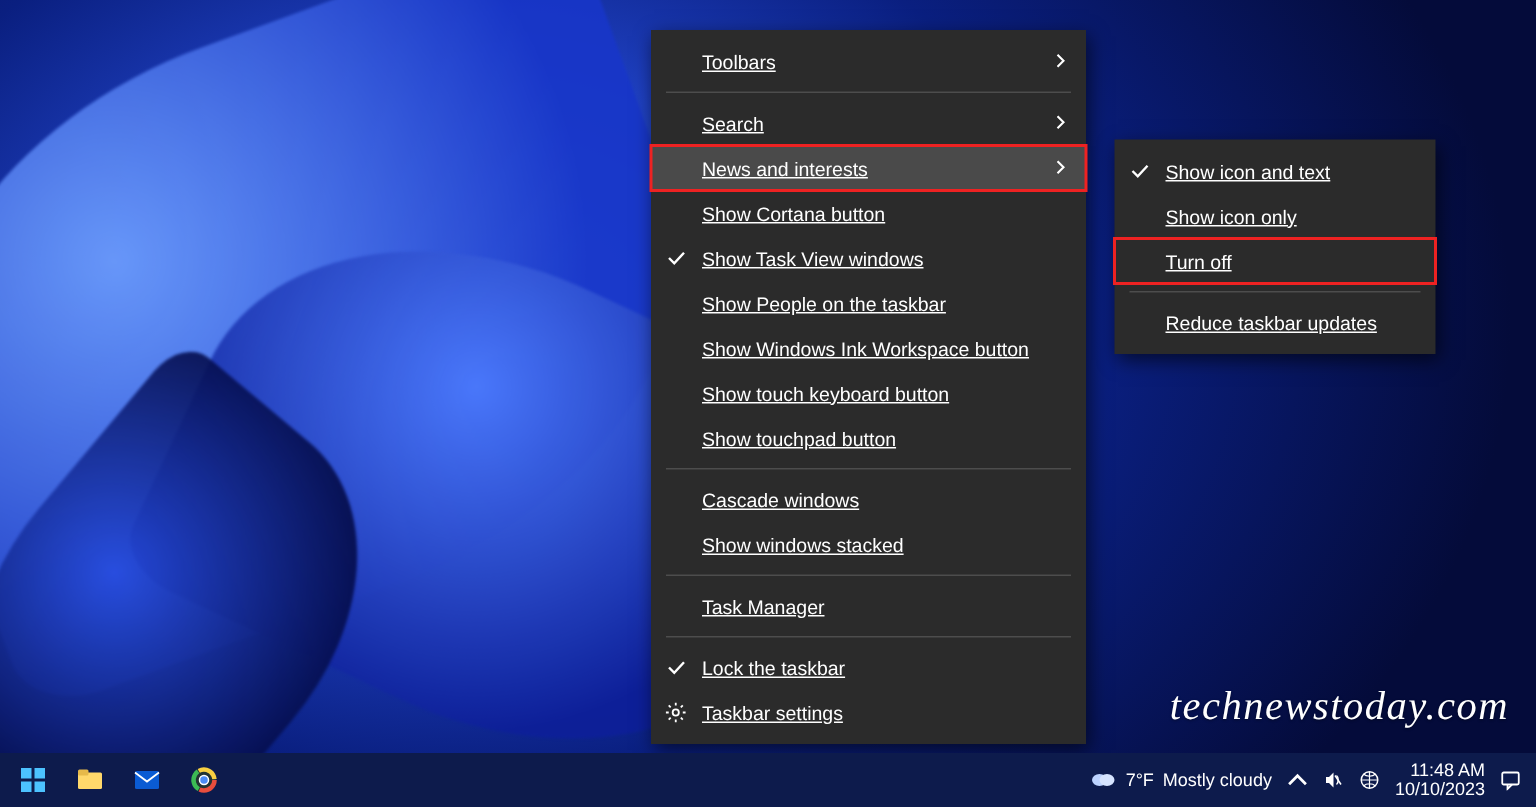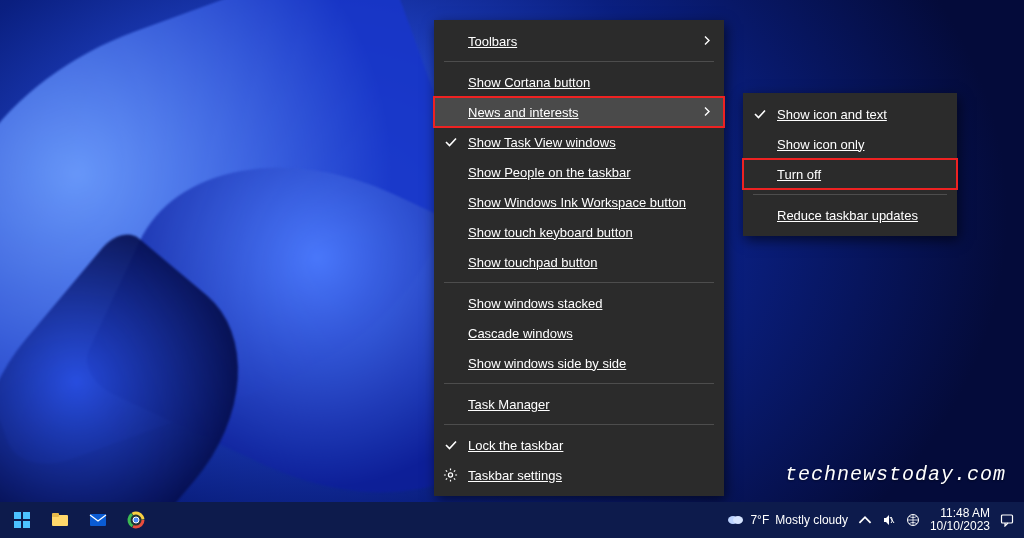--- a/index.html
+++ b/index.html
@@ -19,23 +19,23 @@
   }
   .p1 { width: 520px; height: 380px; left: -60px; top: 20px; background: radial-gradient(circle at 30% 30%, #6fa0ff, #1836c9 70%); transform: rotate(-20deg); }
   .p2 { width: 420px; height: 300px; left: 120px; top: 180px; background: radial-gradient(circle at 40% 30%, #4d7cff, #0d1f99 70%); transform: rotate(25deg); }
   .p3 { width: 300px; height: 220px; left: -40px; top: 300px; background: radial-gradient(circle at 50% 30%, #274de0, #020840 80%); transform: rotate(-50deg); }
 
   .watermark {
     position: absolute;
     right: 18px;
     bottom: 52px;
     color: #fff;
-    font-size: 20px;
+    font-size: 27px;
     font-style: italic;
-    font-family: Liberation Mono, monospace;
+    font-family: Liberation Serif, serif;
     letter-spacing: 1px;
     text-shadow: 0 1px 2px rgba(0,0,0,.4);
   }
 
   
   .taskbar {
     position: absolute;
     left: 0; right: 0; bottom: 0;
     height: 36px;
     background: #0d1b4c;
@@ -125,31 +125,39 @@
   <div class="item">
     <span>Toolbars</span>
     <span class="arrow">
       <svg viewBox="0 0 10 10">
           <path d="M3 1 L7 5 L3 9" fill="none" stroke="currentColor" stroke-width="1.4"></path>
         </svg>
     </span>
   </div>
   <div class="sep"></div>
   <div class="item">
-    <span>Show Cortana button</span>
+    <span>Search</span>
+    <span class="arrow">
+      <svg viewBox="0 0 10 10">
+          <path d="M3 1 L7 5 L3 9" fill="none" stroke="currentColor" stroke-width="1.4"></path>
+        </svg>
+    </span>
   </div>
   <div class="item hovered highlight-red">
     <span>News and interests</span>
     <span class="arrow">
       <svg viewBox="0 0 10 10">
           <path d="M3 1 L7 5 L3 9" fill="none" stroke="currentColor" stroke-width="1.4"></path>
         </svg>
     </span>
   </div>
   <div class="item">
+    <span>Show Cortana button</span>
+  </div>
+  <div class="item">
     <span class="check">
       <svg viewBox="0 0 14 14">
           <path d="M2 7 L5.5 10.5 L12 3.5" fill="none" stroke="currentColor" stroke-width="1.6"></path>
         </svg>
     </span>
     <span>Show Task View windows</span>
   </div>
   <div class="item">
     <span>Show People on the taskbar</span>
   </div>
@@ -157,27 +165,24 @@
     <span>Show Windows Ink Workspace button</span>
   </div>
   <div class="item">
     <span>Show touch keyboard button</span>
   </div>
   <div class="item">
     <span>Show touchpad button</span>
   </div>
   <div class="sep"></div>
   <div class="item">
+    <span>Cascade windows</span>
+  </div>
+  <div class="item">
     <span>Show windows stacked</span>
-  </div>
-  <div class="item">
-    <span>Cascade windows</span>
-  </div>
-  <div class="item">
-    <span>Show windows side by side</span>
   </div>
   <div class="sep"></div>
   <div class="item">
     <span>Task Manager</span>
   </div>
   <div class="sep"></div>
   <div class="item">
     <span class="check">
       <svg viewBox="0 0 14 14">
           <path d="M2 7 L5.5 10.5 L12 3.5" fill="none" stroke="currentColor" stroke-width="1.6"></path>

